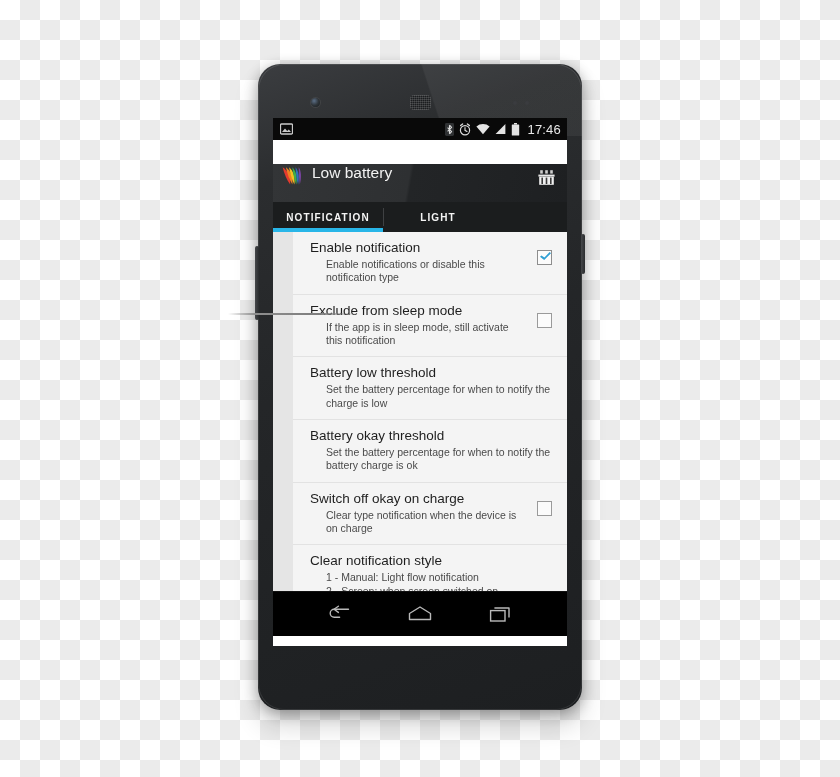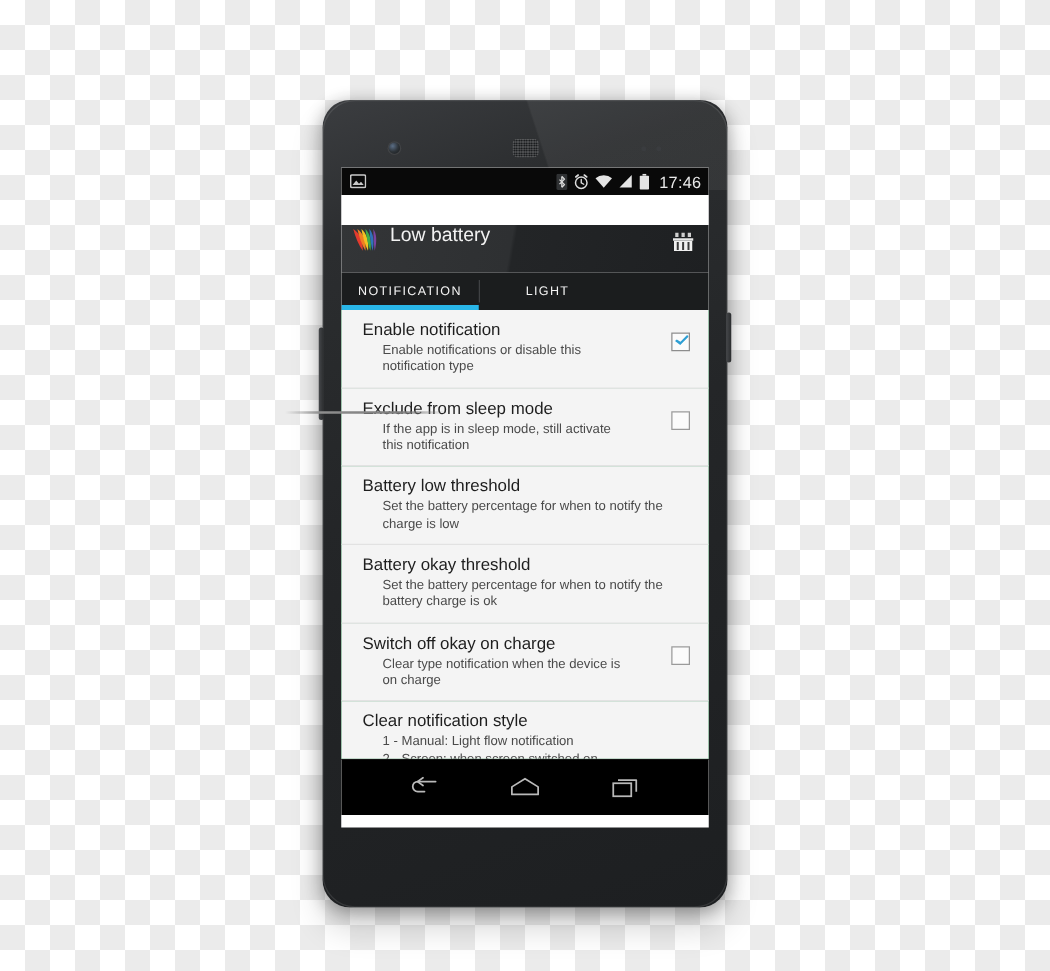--- a/index.html
+++ b/index.html
@@ -21,21 +21,21 @@
       linear-gradient(45deg, #ebebeb 25%, transparent 25%, transparent 75%, #ebebeb 75%, #ebebeb),
       linear-gradient(45deg, #ebebeb 25%, transparent 25%, transparent 75%, #ebebeb 75%, #ebebeb);
     background-size: 40px 40px;
     background-position: 0 0, 20px 20px;
   }
 
   
   #phone {
     position: absolute;
     left: 258px;
-    top: 80px;
+    top: 64px;
     width: 324px;
     height: 646px;
     border-radius: 22px;
     background: linear-gradient(160deg, #3b3d40 0%, #2b2d2f 16%, #242628 45%, #1d1f21 100%);
     box-shadow:
       0 3px 14px rgba(0,0,0,0.32),
       0 16px 26px rgba(0,0,0,0.16);
   }
   
   #phone::before {
@@ -164,21 +164,21 @@
   }
   .tab {
     flex: none;
     width: 110px;
     display: flex;
     align-items: center;
     justify-content: center;
     position: relative;
     color: #f4f4f4;
     font-size: 10px;
-    font-weight: normal;
+    font-weight: bold;
     letter-spacing: 1.1px;
     white-space: nowrap;
   }
   .tab + .tab::before {
     content: "";
     position: absolute;
     left: 0; top: 6px; bottom: 6px;
     width: 1px;
     background: #3f4143;
   }
@@ -186,23 +186,24 @@
     content: "";
     position: absolute;
     left: 0; right: 0; bottom: 0;
     height: 4px;
     background: var(--accent, #29b6e8);
   }
 
   
   #list {
     position: relative;
-    background: #15803d;
+    background: #e5e5e5;
     height: 359px;
     overflow: hidden;
+    padding-left: 20px;
   }
   .row {
     position: relative;
     display: flex;
     align-items: flex-start;
     padding: 8px 10px 9px 17px;
     border-bottom: 1px solid #e2e2e2;
     background: #f4f4f4;
   }
   .row:last-child { border-bottom: none; }

